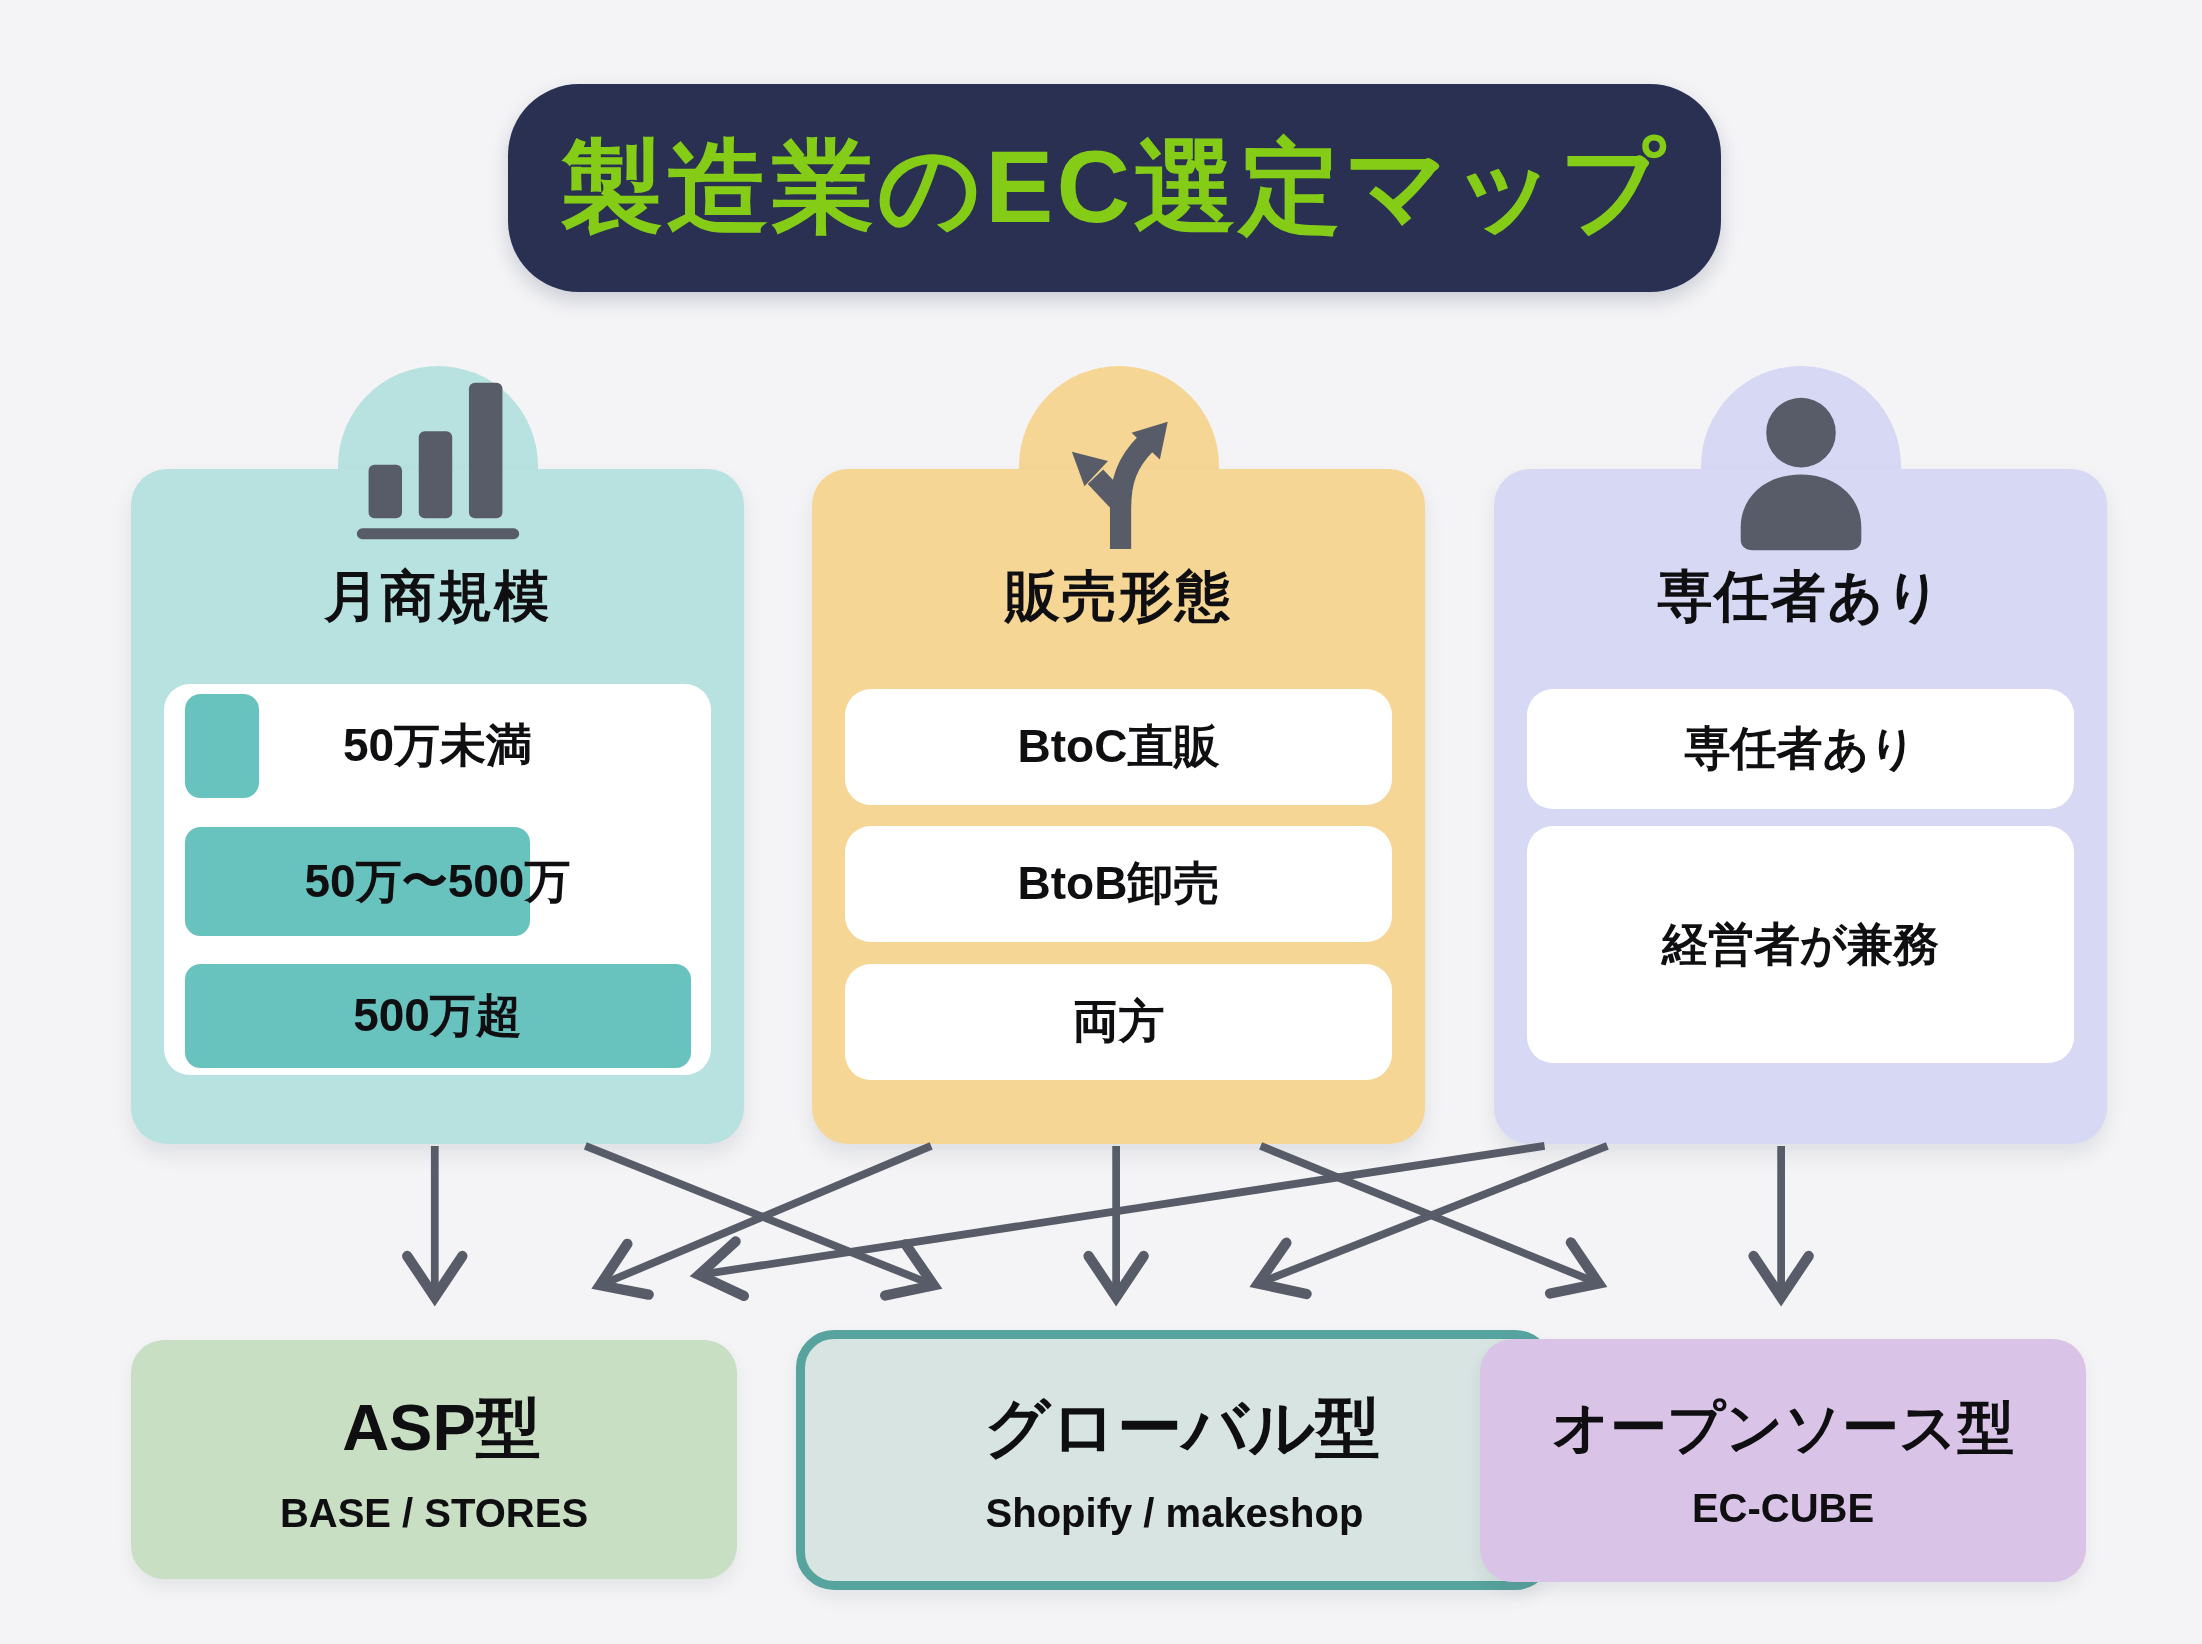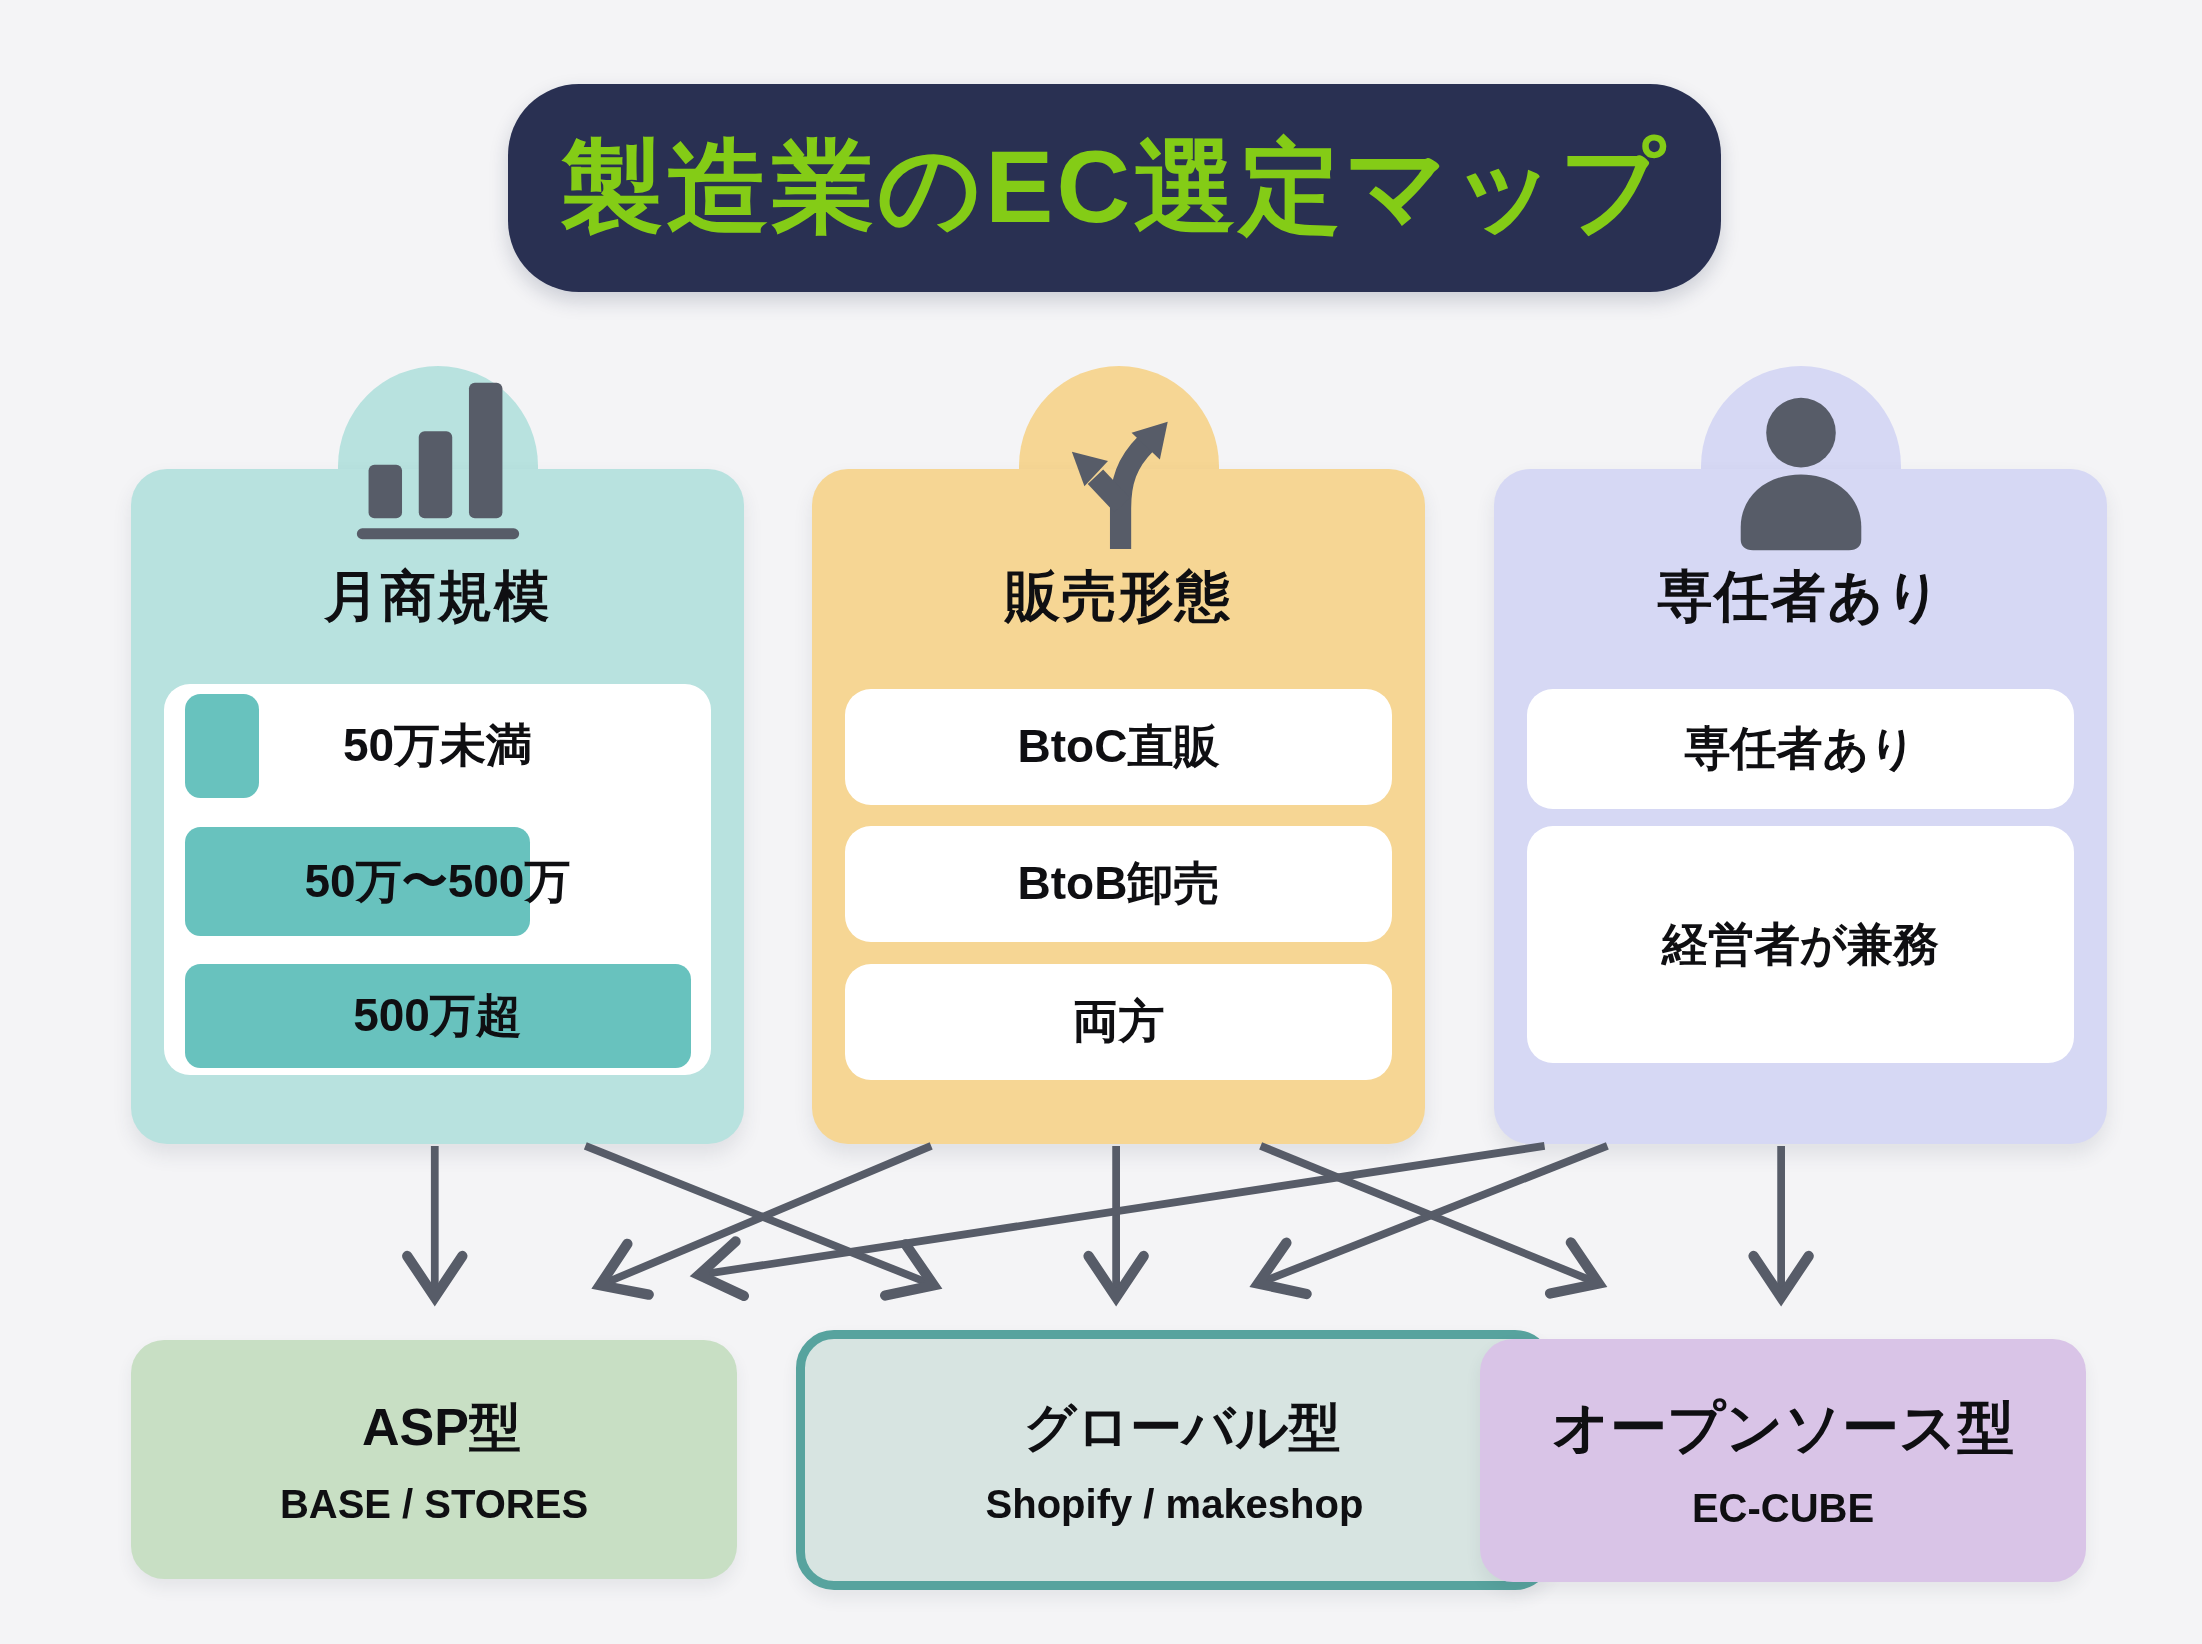--- a/index.html
+++ b/index.html
@@ -91,21 +91,21 @@
     gap: 19px; border-radius: 33px;
     box-shadow: 0 8.6px 15.5px rgba(50,60,80,.08);
     z-index: 2;
   }
   .result .r-title { font-weight: 800; white-space: nowrap; }
   .result .r-sub { font-size: 40px; font-weight: 600; white-space: nowrap; }
   .result1 { left: 131px;  top: 1340px; width: 606px; height: 239px; background: #c8dfc4; }
   .result2 { left: 796px;  top: 1330px; width: 757px; height: 260px; background: #d7e4e1;
              border: 9.5px solid #57a39e; border-radius: 38px; }
   .result3 { left: 1480px; top: 1339px; width: 606px; height: 243px; background: #d9c4e7; }
-  .result1 .r-title, .result2 .r-title { font-size: 52px; margin-left: 15px; }
+  .result1 .r-title, .result2 .r-title { font-size: 65px; margin-left: 15px; }
   .result3 .r-title { font-size: 57px; }
 </style>
 </head>
 <body>
 
 <div class="stage">
 
   <div class="title-pill">
     <span>製造業のEC選定マップ</span>
   </div>

